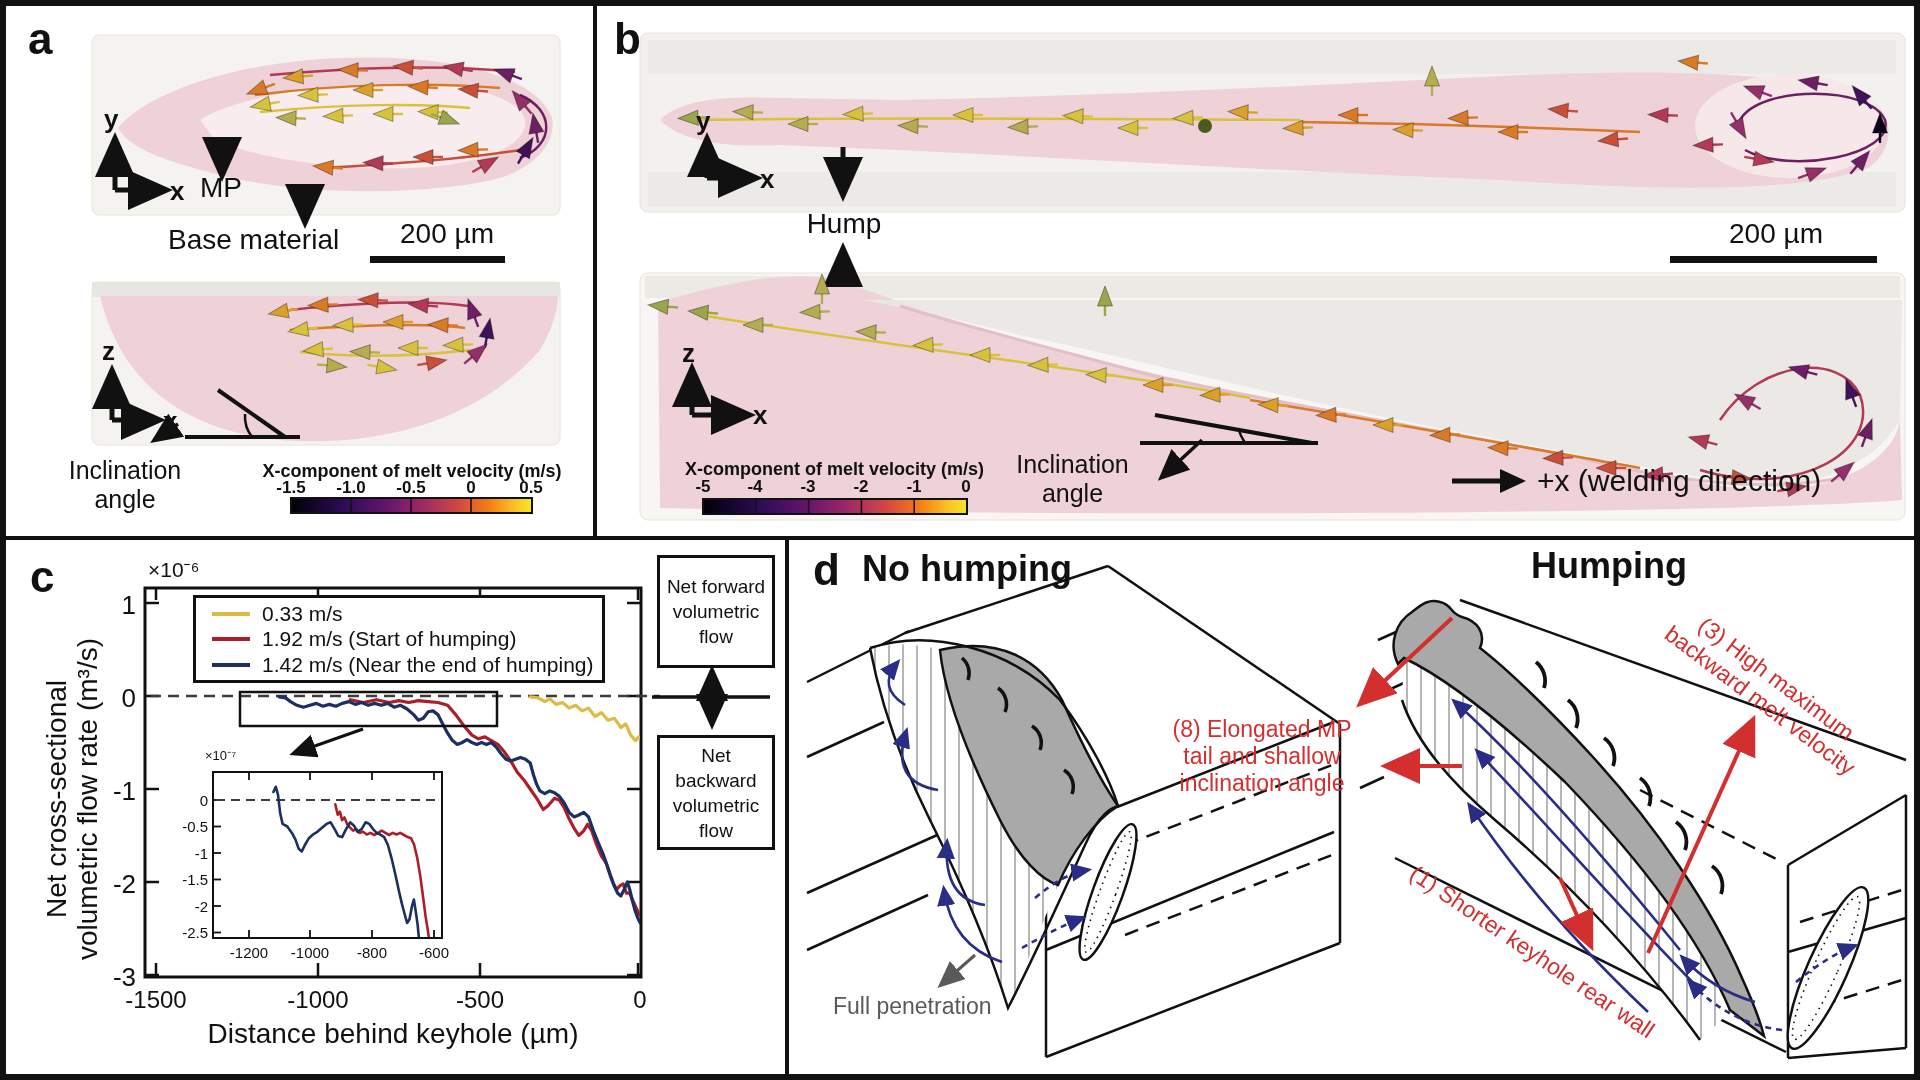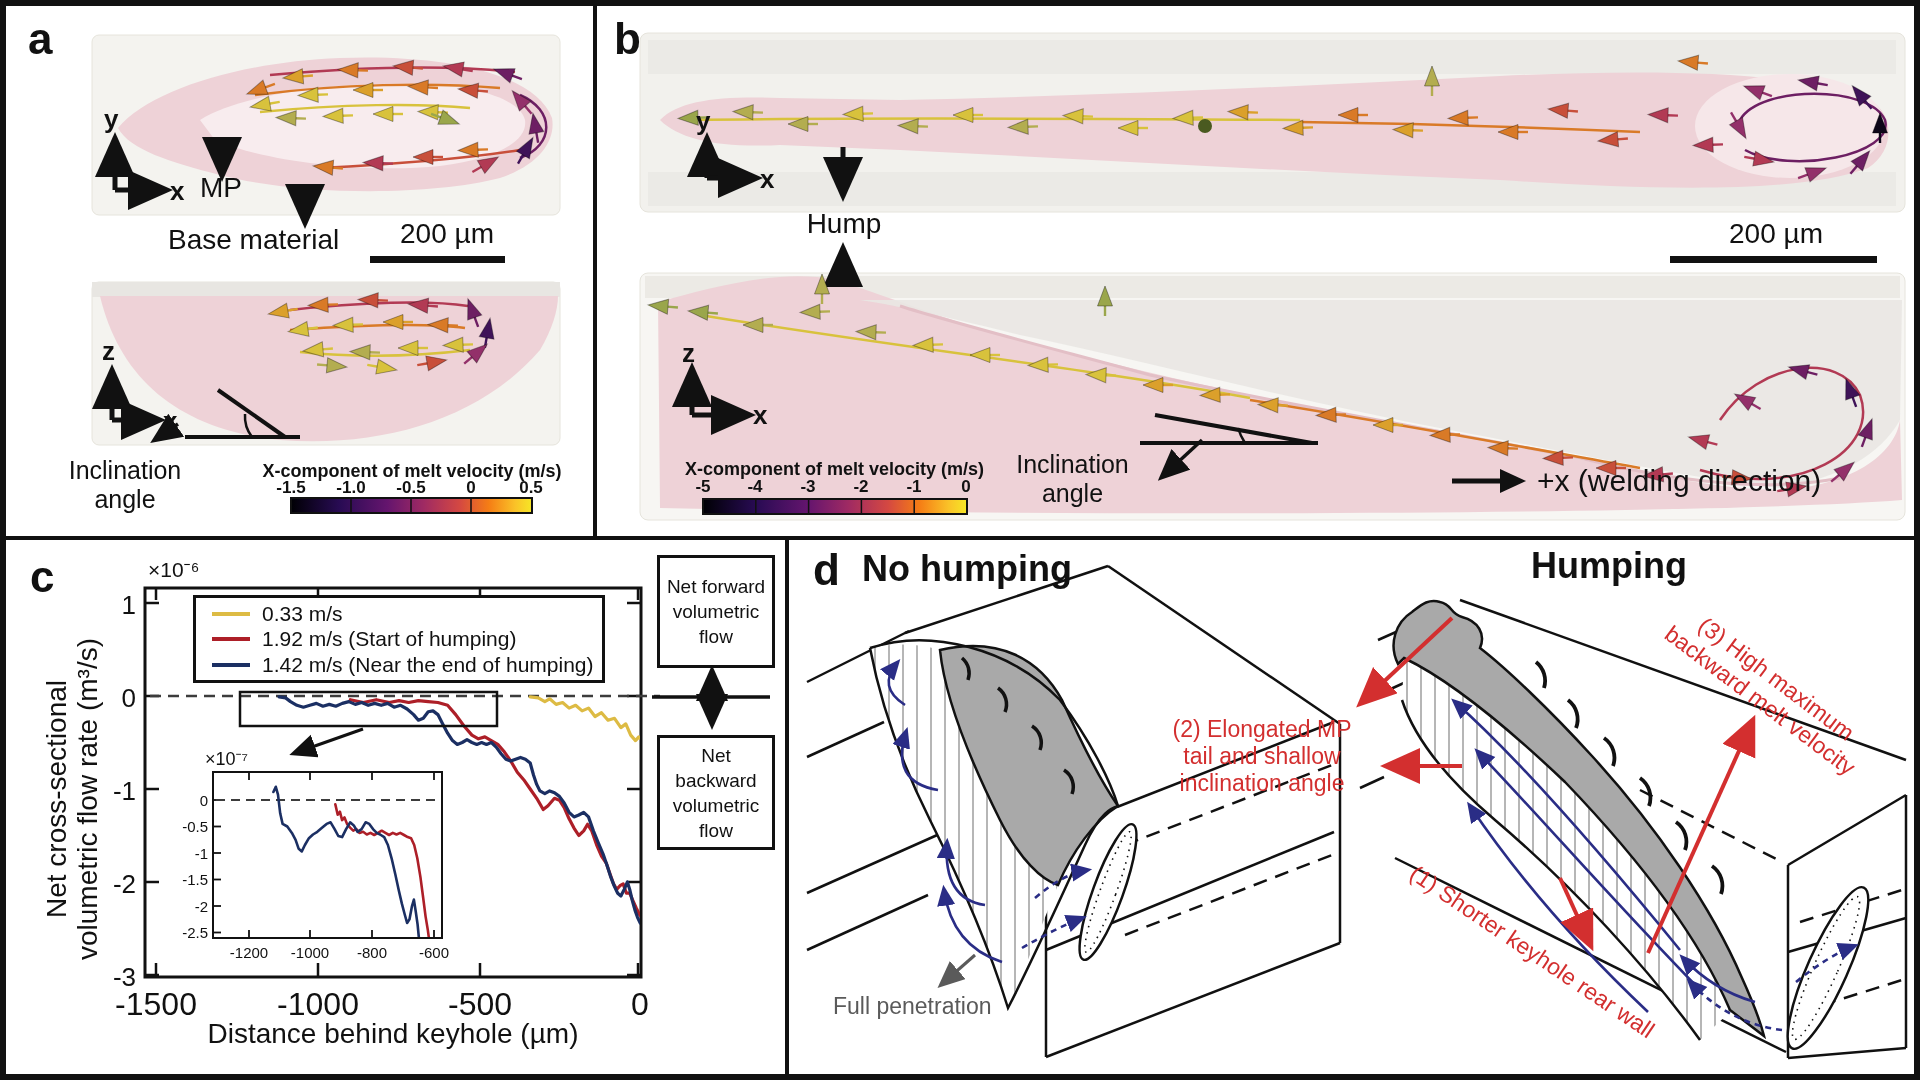--- a/index.html
+++ b/index.html
@@ -6,21 +6,21 @@
   #fig{position:relative;width:1920px;height:1080px;background:#ffffff;overflow:hidden;
        font-family:"Liberation Sans", sans-serif;color:#111;}
   #deco{position:absolute;left:0;top:0;width:1920px;height:1080px;}
   .t{position:absolute;white-space:nowrap;color:#111;}
   .panel-letter{font-size:44px;font-weight:bold;}
   .heading{font-size:36px;font-weight:bold;}
   .ax{font-size:26px;font-weight:bold;}
   .lbl{font-size:28px;}
   .cbt{font-size:18px;font-weight:bold;}
   .cbtick{font-size:17px;font-weight:bold;transform:translateX(-50%);}
-  .tickx{font-size:32px;transform:translateX(-50%);}
+  .tickx{font-size:24px;transform:translateX(-50%);}
   .ticky{font-size:26px;text-align:right;width:80px;}
   .itick{font-size:15px;transform:translateX(-50%);}
   .iticky{font-size:15px;text-align:right;width:44px;}
   .red{color:#d32f2f;}
   .legend-box{position:absolute;left:193px;top:595px;width:412px;height:88px;border:3px solid #111;
       background:#fff;display:flex;flex-direction:column;justify-content:space-evenly;padding:2px 0;box-sizing:border-box;}
   .legend-row{display:flex;align-items:center;gap:12px;padding-left:16px;font-size:21px;}
   .legend-line{display:inline-block;width:38px;height:0;border-top:4px solid #000;}
   .flowbox{position:absolute;left:657px;width:112px;border:3px solid #111;background:#fff;
       display:flex;align-items:center;justify-content:center;text-align:center;
@@ -793,41 +793,41 @@
   <div class="legend-row">
     <span class="legend-line" style="border-color:#AD1F28;"></span>
     <span>1.92 m/s (Start of humping)</span>
   </div>
   <div class="legend-row">
     <span class="legend-line" style="border-color:#1B2F63;"></span>
     <span>1.42 m/s (Near the end of humping)</span>
   </div>
 </div>
 
-<div class="t" style="left:205px;top:746px;font-size:18px;">×10⁻⁷</div>
+<div class="t" style="left:205px;top:746px;font-size:13px;">×10⁻⁷</div>
 <div class="t iticky" style="left:164px;top:792px;">0</div>
 <div class="t iticky" style="left:164px;top:818px;">-0.5</div>
 <div class="t iticky" style="left:164px;top:845px;">-1</div>
 <div class="t iticky" style="left:164px;top:871px;">-1.5</div>
 <div class="t iticky" style="left:164px;top:898px;">-2</div>
 <div class="t iticky" style="left:164px;top:924px;">-2.5</div>
 <div class="t itick" style="left:249px;top:944px;">-1200</div>
 <div class="t itick" style="left:310px;top:944px;">-1000</div>
 <div class="t itick" style="left:372px;top:944px;">-800</div>
 <div class="t itick" style="left:434px;top:944px;">-600</div>
 
 <div class="flowbox" style="top:735px;height:109px;">Net backward volumetric flow</div>
 <div class="flowbox" style="top:555px;height:107px;">Net forward volumetric flow</div>
 
 <div class="t panel-letter" style="left:813px;top:545px;">d</div>
 <div class="t heading" style="left:862px;top:548px;">No humping</div>
 <div class="t heading" style="left:1531px;top:545px;">Humping</div>
 <div class="t" style="left:833px;top:993px;font-size:23px;color:#5a5a5a;">Full penetration</div>
 <div class="t red" style="left:1148px;top:716px;width:228px;text-align:center;font-size:23px;line-height:27px;">
-  <div>(2) Elongated MP</div>
+  <div>(8) Elongated MP</div>
   <div>tail and shallow</div>
   <div>inclination angle</div>
 </div>
 <div class="t red rot" style="left:1768px;top:690px;text-align:center;font-size:23px;line-height:27px;transform:translate(-50%,-50%) rotate(37deg);">
   <div>(3) High maximum</div>
   <div>backward melt velocity</div>
 </div>
 <div class="t red rot" style="left:1532px;top:952px;font-size:23px;transform:translate(-50%,-50%) rotate(34deg);">(1) Shorter keyhole rear wall</div>
 
 </div>

